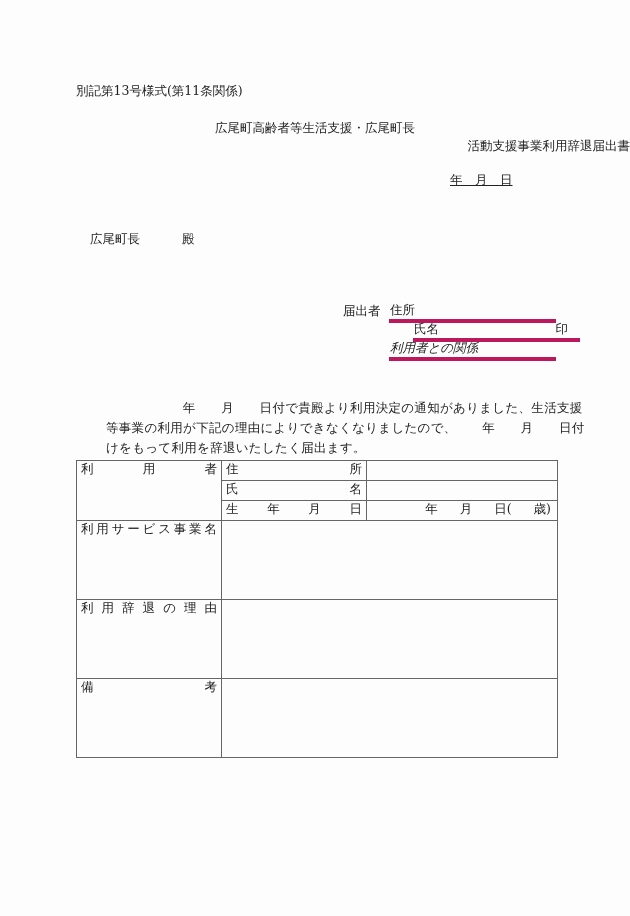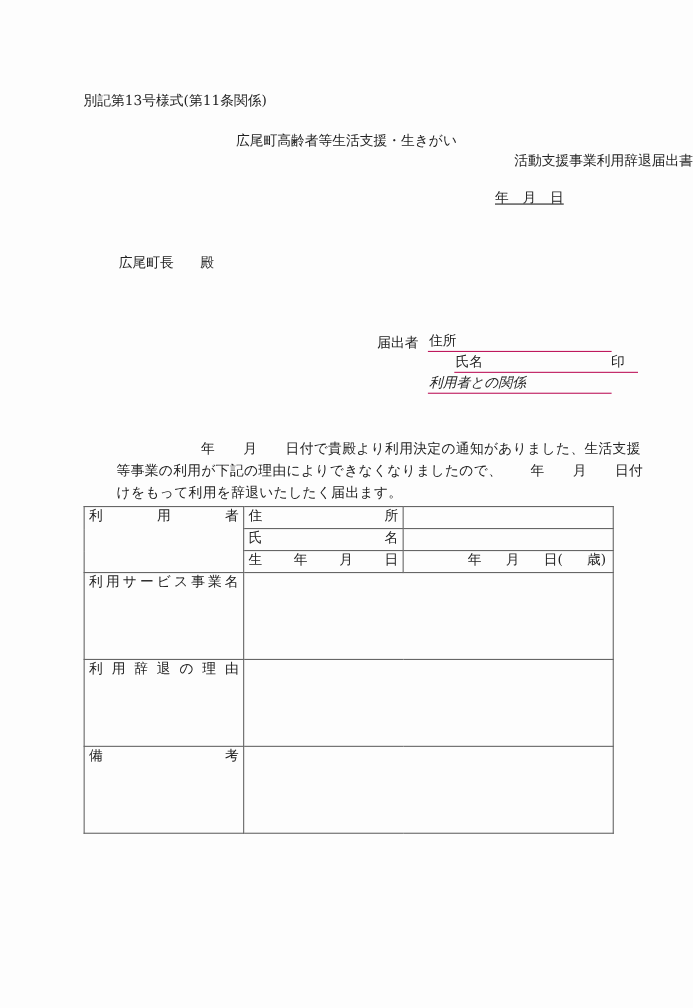--- a/index.html
+++ b/index.html
@@ -3,40 +3,40 @@
 <meta charset="utf-8">
 <style>
   html, body { margin:0; padding:0; background:#fdfdfd; }
   body { width:630px; height:916px; position:relative; overflow:hidden;
          font-family:"DejaVu Serif","Liberation Serif",serif; color:#222; font-size:12.5px; }
   .abs { position:absolute; white-space:nowrap; }
   .form-no { left:76px; top:83px; }
   .title1 { left:0; width:630px; text-align:center; top:120px; }
   .title2 { left:0; width:630px; text-align:right; top:138px; }
   .date-top { left:450px; top:172px; word-spacing:22px;text-decoration:underline; }
-  .addressee { left:108px; top:231px; }
+  .addressee { left:90px; top:231px; }
   .dono { left:182px; top:231px; }
   .sub-label { left:343px; top:303px; }
-  .sub-line { position:absolute; left:389px; width:167px; border-bottom:1px solid #be185d; height:17px; }
+  .sub-line { position:absolute; left:389px; width:167px; border-bottom:4px solid #be185d; height:17px; }
   .sub-line span { position:absolute; left:1px; top:0; }
   .sub-line .seal { left:auto; right:12px; }
   .body-text { left:82px; top:398px; width:482px; white-space:normal; line-height:20px; letter-spacing:0.3px;margin-left:24px; }
   table { position:absolute; left:76px; top:460px; width:482px; border-collapse:collapse; }
   td { border:1.3px solid #666; padding:0 4px; vertical-align:top; font-size:12.5px; height:19px; }
   .c1 { width:136px; }
   .c2 { width:136px; }
   .spread { display:flex; justify-content:space-between; }
   .tall { height:78px; }
   .dob-val { display:flex; justify-content:flex-end; gap:22px; padding-right:2px; }
 </style>
 </head>
 <body>
 
 <div class="abs form-no">別記第13号様式(第11条関係)</div>
-<div class="abs title1">広尾町高齢者等生活支援・生きがい</div>
+<div class="abs title1">広尾町高齢者等生活支援・広尾町長</div>
 <div class="abs title2">活動支援事業利用辞退届出書</div>
 <div class="abs date-top">年　月　日</div>
 <div class="abs addressee">広尾町長</div>
 <div class="abs dono">殿</div>
 
 <div class="abs sub-label">届出者</div>
 <div class="sub-line" style="top:302px;">
   <span>住所</span>
 </div>
 <div class="sub-line" style="top:321px;margin-left:24px;">

